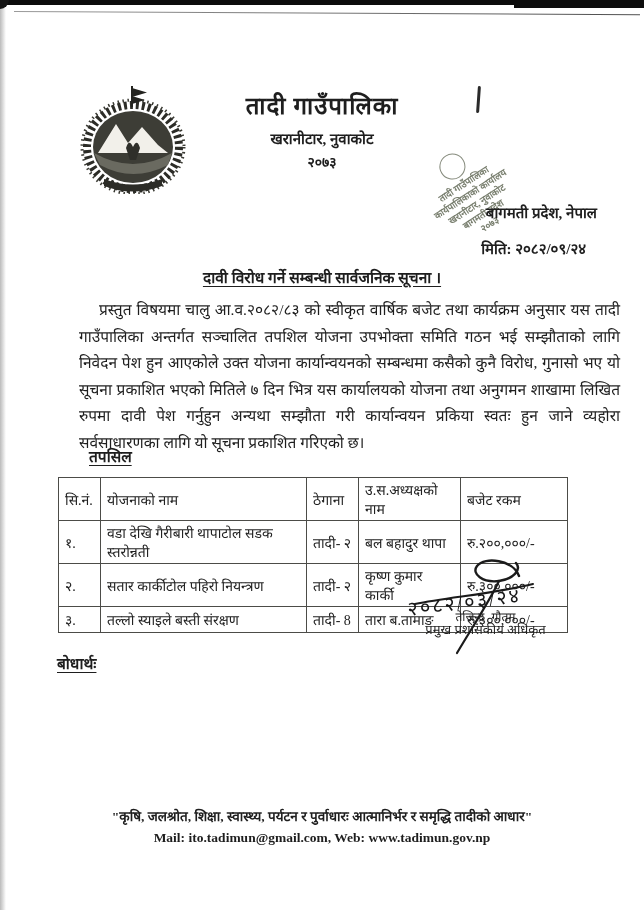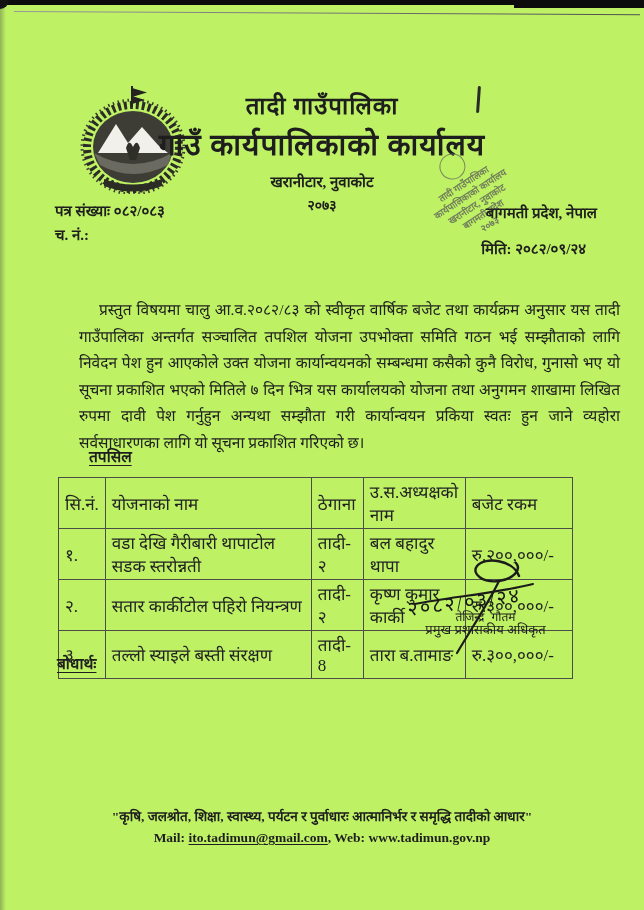--- a/index.html
+++ b/index.html
@@ -1,18 +1,18 @@
 <!DOCTYPE html>
 <html><head>
 <meta charset="utf-8">
 <style>
   html,body{margin:0;padding:0;background:#e8e8e8;}
   .page{
     position:relative;width:644px;height:910px;margin:0 auto;
-    background:#bef264;overflow:hidden;
+    background:#ffffff;overflow:hidden;
     font-family:"Liberation Serif","DejaVu Serif",serif;
     color:#1e1e1e;
   }
   
   .top-bar{position:absolute;left:0;top:0;width:644px;height:5px;background:#0c0c0c;}
   .top-bar-right{position:absolute;right:0;top:0;width:130px;height:8px;background:#0c0c0c;}
   .hairline{position:absolute;left:14px;top:11px;width:626px;height:1px;
     background:linear-gradient(to right,#9a9a9a,#4f4f4f);transform:rotate(0.3deg);transform-origin:left center;}
   .left-shadow{position:absolute;left:0;top:0;width:6px;height:910px;
     background:linear-gradient(to right,rgba(60,60,60,.35),rgba(60,60,60,0));}
@@ -41,40 +41,40 @@
   .subject{position:absolute;left:0;top:266px;width:100%;text-align:center;font-size:15.5px;font-weight:bold;}
   .subject span{text-decoration:underline;text-underline-offset:3px;}
   
   .body-text{position:absolute;left:55px;top:297px;width:541px;font-size:15.5px;
     line-height:26.5px;text-align:justify;text-indent:20px;margin-left:24px;}
   
   .tapasil{position:absolute;left:57px;top:445px;font-size:15.5px;font-weight:bold;
     text-decoration:underline;text-underline-offset:3px;margin-left:32px;}
   
   table.projects{position:absolute;left:58px;top:477px;border-collapse:collapse;
-    font-size:17px;color:#222;}
+    font-size:14px;color:#222;}
   table.projects th,table.projects td{border:1px solid #4c4c48;padding:2px 6px;
     font-weight:normal;text-align:left;vertical-align:middle;}
   table.projects th{height:24px;}
   table.projects td{height:21px;}
   
   .sig-block{position:absolute;left:393px;top:556px;width:185px;text-align:center;}
   .sig-svg{position:absolute;left:8px;top:0;pointer-events:none;}
   .sig-date{position:absolute;left:14px;top:32px;font-size:20px;color:#171717;
     transform:rotate(-7deg);letter-spacing:2px;white-space:nowrap;}
   .sig-name{position:absolute;left:0;top:52px;width:100%;font-size:12px;font-family:Liberation Mono, monospace;}
   .sig-title{position:absolute;left:0;top:64px;width:100%;font-size:13px;}
   
   .bodhartha-h{position:absolute;left:57px;top:652px;font-size:15.5px;font-weight:bold;
     text-decoration:underline;text-underline-offset:3px;}
   .bodhartha-l{position:absolute;left:57px;top:675px;width:530px;font-size:15.5px;}
   
   .footer{position:absolute;left:0;top:806px;width:100%;text-align:center;
     font-size:13.5px;font-weight:bold;line-height:21px;}
-  .footer .email{text-decoration:underline;text-underline-offset:2px;}
+  .footer .email{text-underline-offset:2px;}
 </style>
 </head>
 <body>
 
 <div class="page">
 
   <div class="top-bar"></div>
   <div class="top-bar-right"></div>
   <div class="hairline"></div>
   <div class="left-shadow"></div>
@@ -91,41 +91,39 @@
       <ellipse cx="57" cy="61" rx="51" ry="47" fill="none" stroke="#3a3a33" stroke-width="3" stroke-dasharray="1.5 3.5"></ellipse>
       <path d="M56 0 L56 21" stroke="#23231f" stroke-width="2"></path>
       <path d="M56 2 L71 6.5 L56 11 Z" fill="#23231f"></path>
       <path d="M56 10 L69 14 L56 18 Z" fill="#23231f"></path>
       <path d="M28 93 Q57 104 86 93 L86 100 Q57 111 28 100 Z" fill="#2c2c27"></path>
     </svg>
   </div>
 
   <div class="header-center">
     <div class="title1">तादी गाउँपालिका</div>
-    <div class="title2">गाउँ कार्यपालिकाको कार्यालय</div>
     <div class="addr">खरानीटार, नुवाकोट</div>
     <div class="year">२०७३</div>
   </div>
 
   <div class="stamp">
     <div class="stamp-circle"></div>
     <div>तादी गाउँपालिका</div>
     <div>कार्यपालिकाको कार्यालय</div>
     <div>खरानीटार, नुवाकोट</div>
     <div>बागमती प्रदेश</div>
     <div>२०७३</div>
   </div>
 
-  <div class="meta-left">
-    <div>पत्र संख्याः ०८२/०८३</div>
-    <div>च. नं.:</div>
-  </div>
   <div class="province">बागमती प्रदेश, नेपाल</div>
   <div class="date-line">मिति: २०८२/०९/२४</div>
 
+  <div class="subject">
+    <span>दावी विरोध गर्ने सम्बन्धी सार्वजनिक सूचना ।</span>
+  </div>
 
   <div class="body-text">प्रस्तुत विषयमा चालु आ.व.२०८२/८३ को स्वीकृत वार्षिक बजेट तथा कार्यक्रम अनुसार यस तादी गाउँपालिका अन्तर्गत सञ्चालित तपशिल योजना उपभोक्ता समिति गठन भई सम्झौताको लागि निवेदन पेश हुन आएकोले उक्त योजना कार्यान्वयनको सम्बन्धमा कसैको कुनै विरोध, गुनासो भए यो सूचना प्रकाशित भएको मितिले ७ दिन भित्र यस कार्यालयको योजना तथा अनुगमन शाखामा लिखित रुपमा दावी पेश गर्नुहुन अन्यथा सम्झौता गरी कार्यान्वयन प्रकिया स्वतः हुन जाने व्यहोरा सर्वसाधारणका लागि यो सूचना प्रकाशित गरिएको छ।</div>
 
   <div class="tapasil">तपसिल</div>
 
   <table class="projects">
     <colgroup>
       <col style="width:42px">
         <col style="width:206px">
         <col style="width:52px">

